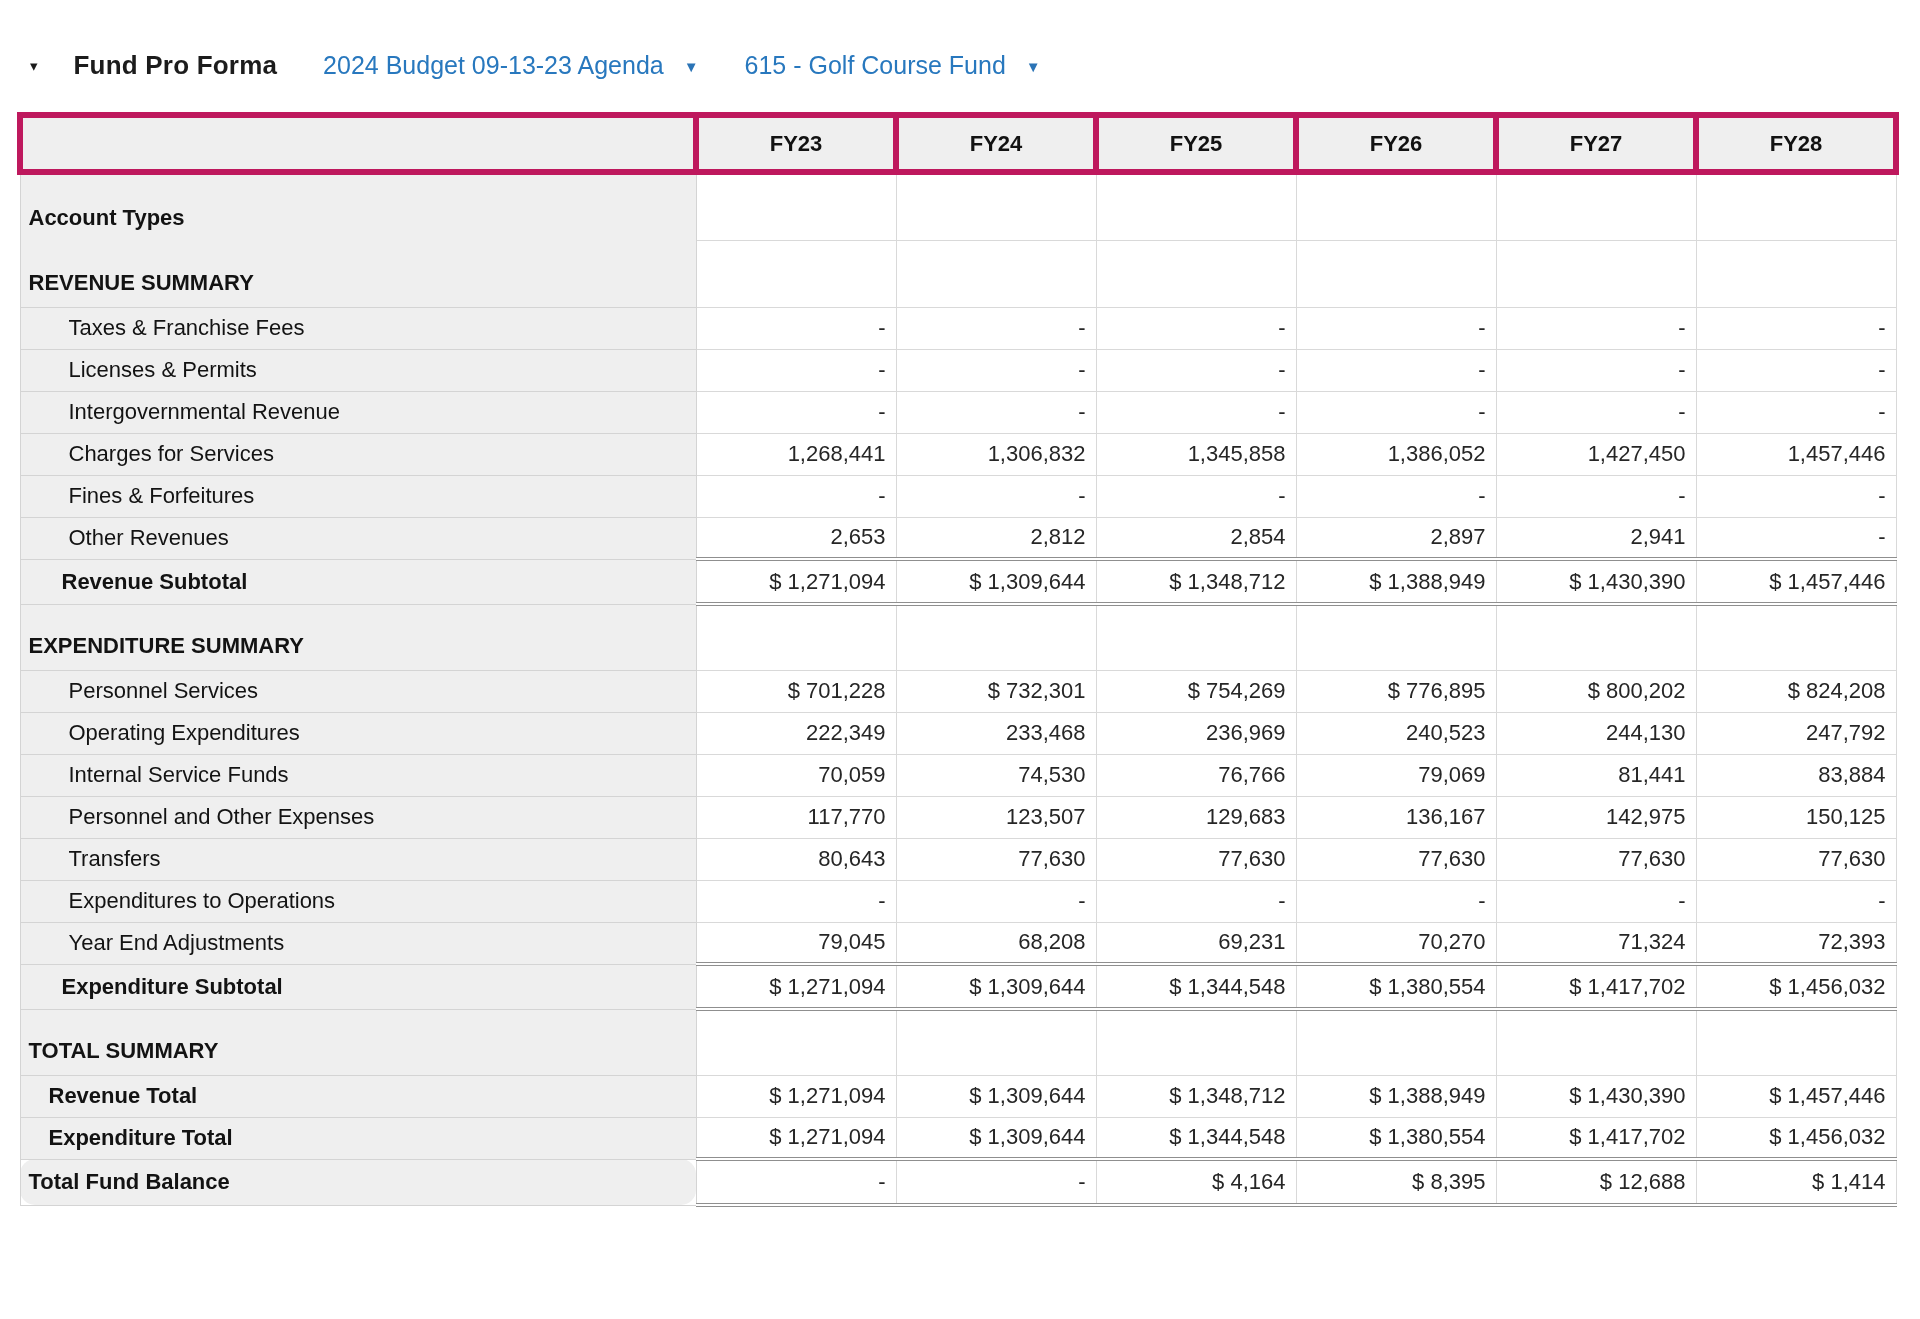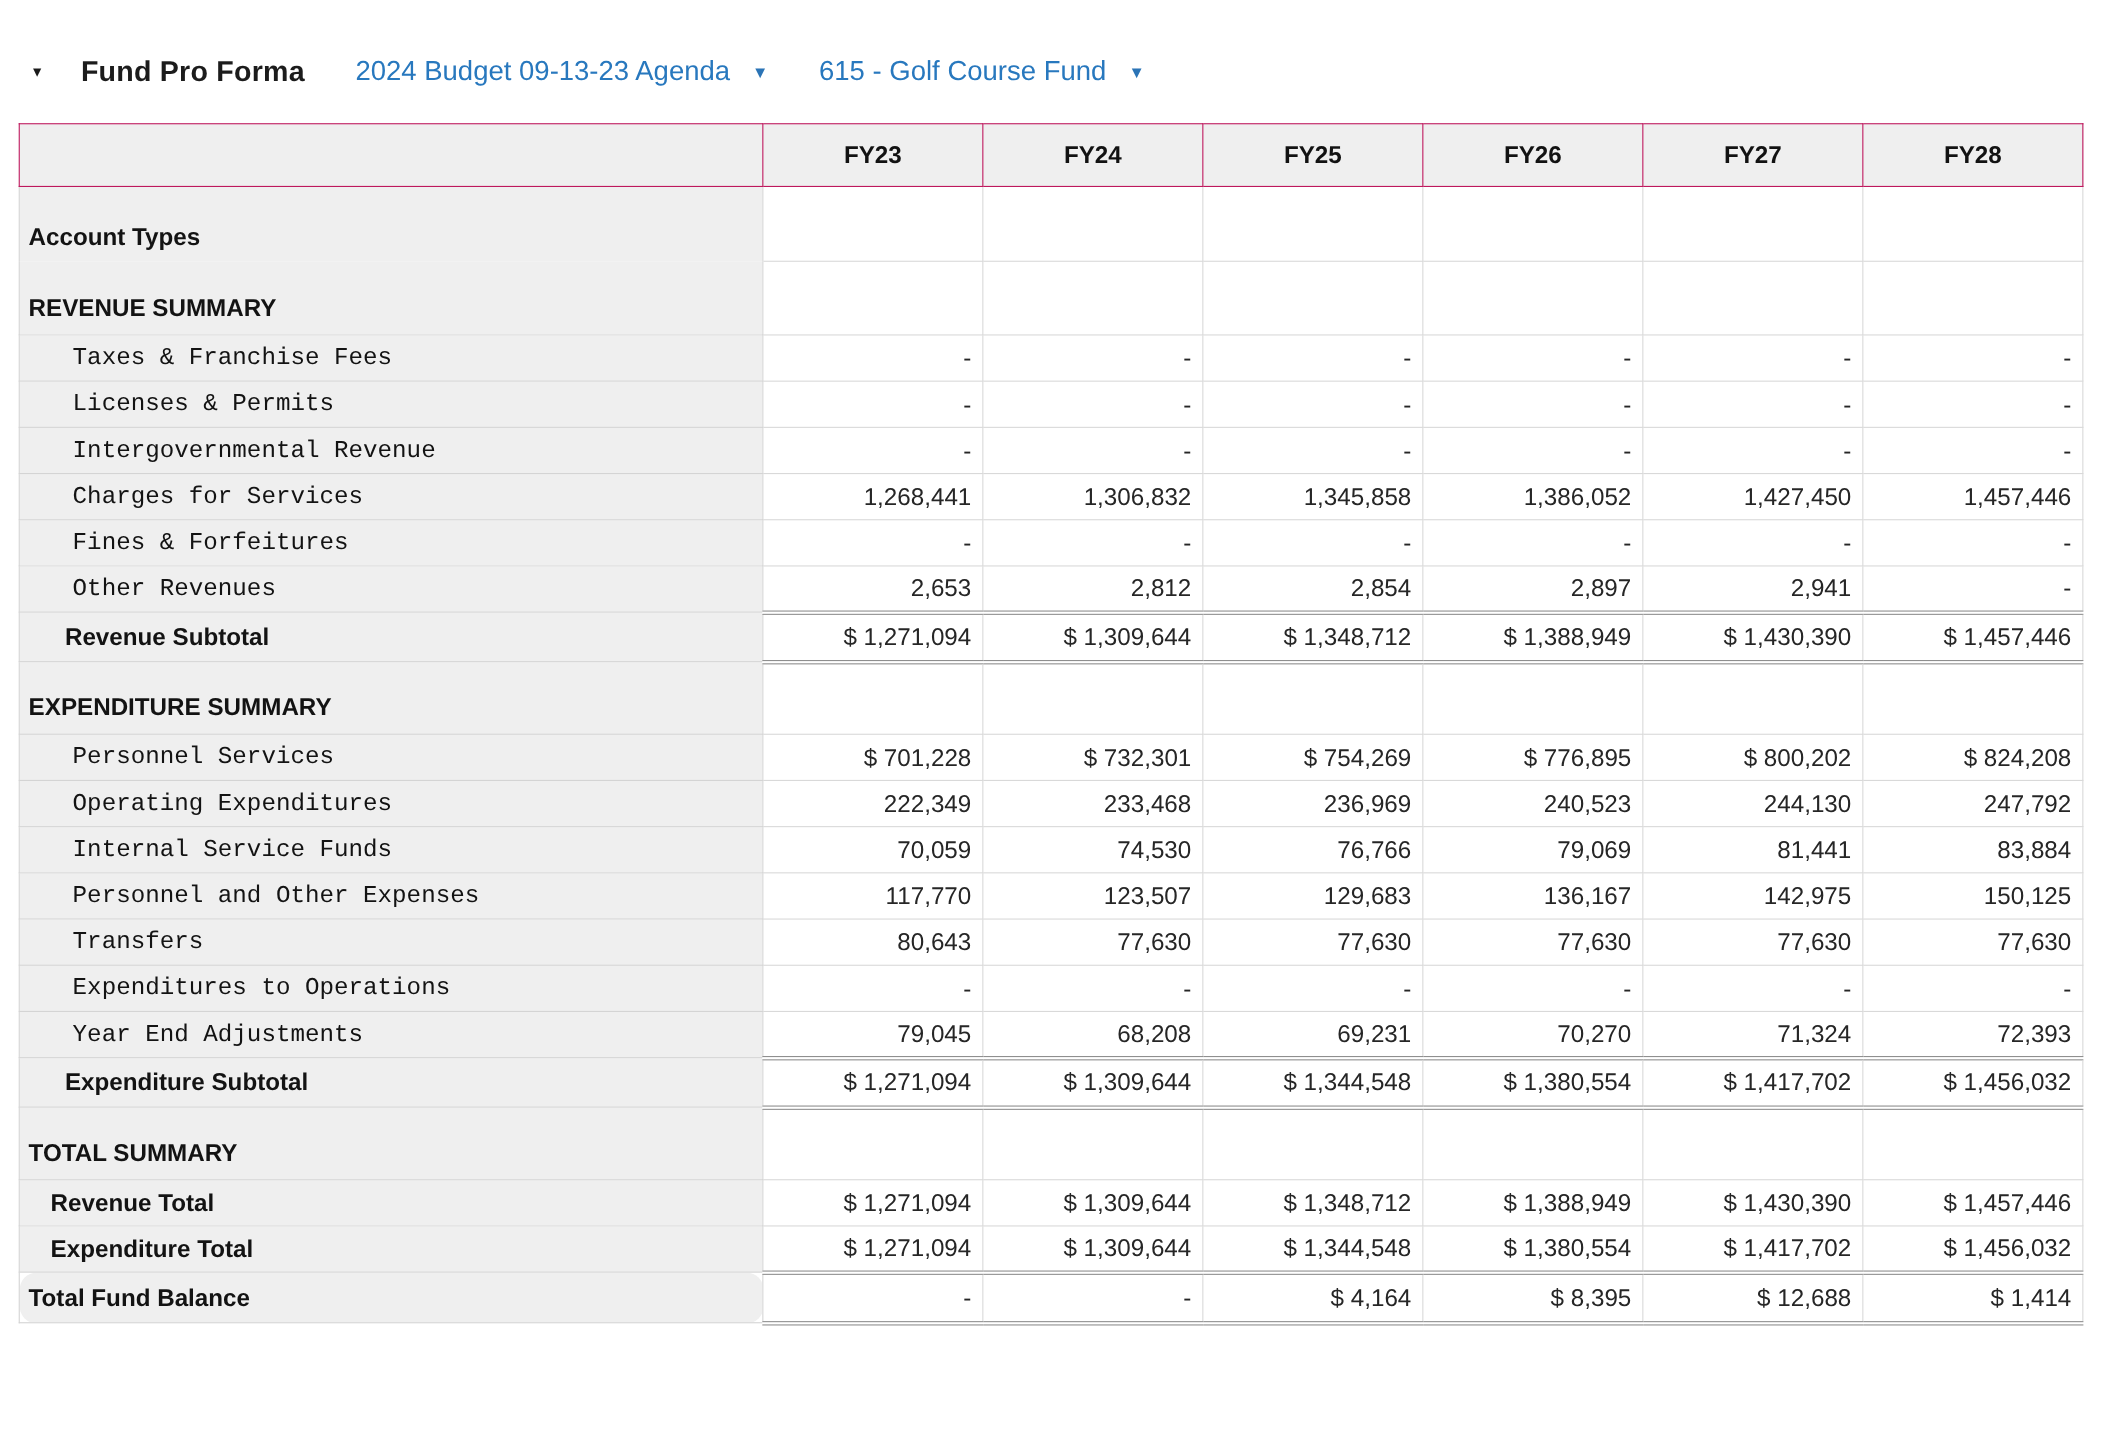--- a/index.html
+++ b/index.html
@@ -31,21 +31,21 @@
   }
   
   table.proforma{
     border-collapse:collapse;table-layout:fixed;
     margin:26px 0 0 17px;width:1876px;
   }
   col.c-label{width:676px;}
   col.c-fy{width:200px;}
   th,td{box-sizing:border-box;}
   th{
-    height:57px;background:#efefef;border:1px solid #be185d;
+    height:57px;background:#efefef;border:6px solid #be185d;
     font-size:22px;font-weight:bold;color:#121212;
     text-align:center;vertical-align:middle;
   }
   td{
     border:1px solid #d9d9d9;font-size:22px;vertical-align:middle;
     color:#262626;overflow:hidden;white-space:nowrap;
   }
   td.lbl{
     background:#efefef;border-color:#d4d4d4;
     text-align:left;padding-left:8px;color:#131313;
@@ -54,21 +54,21 @@
     background:#ffffff;text-align:right;padding-right:10px;
   }
   
   tr.row-account-types td{height:68px;vertical-align:bottom;padding-bottom:9px;}
   tr.row-account-types td.lbl{font-weight:bold;border-bottom:hidden;}
   tr.row-section-sub td{height:67px;vertical-align:bottom;padding-bottom:11px;}
   tr.row-section-sub td.lbl{font-weight:bold;border-top:hidden;}
   tr.row-section td{height:66px;vertical-align:bottom;padding-bottom:11px;}
   tr.row-section td.lbl{font-weight:bold;}
   tr.row-detail td{height:42px;}
-  tr.row-detail td.lbl{padding-left:48px;font-family:Liberation Mono, monospace;}
+  tr.row-detail td.lbl{padding-left:48px;}
   tr.row-subtotal td{height:45px;}
   tr.row-subtotal td.lbl{font-weight:bold;padding-left:41px;}
   tr.row-subtotal td.num{border-top:4px double #8f8f8f;border-bottom:4px double #8f8f8f;}
   tr.row-total td{height:42px;}
   tr.row-total td.lbl{font-weight:bold;padding-left:28px;}
   tr.row-grandtotal td{height:46px;border-radius:15px;}
   tr.row-grandtotal td.lbl{font-weight:bold;}
   tr.row-grandtotal td.num{border-top:4px double #8f8f8f;border-bottom:4px double #8f8f8f;}
 </style>
 </head>

